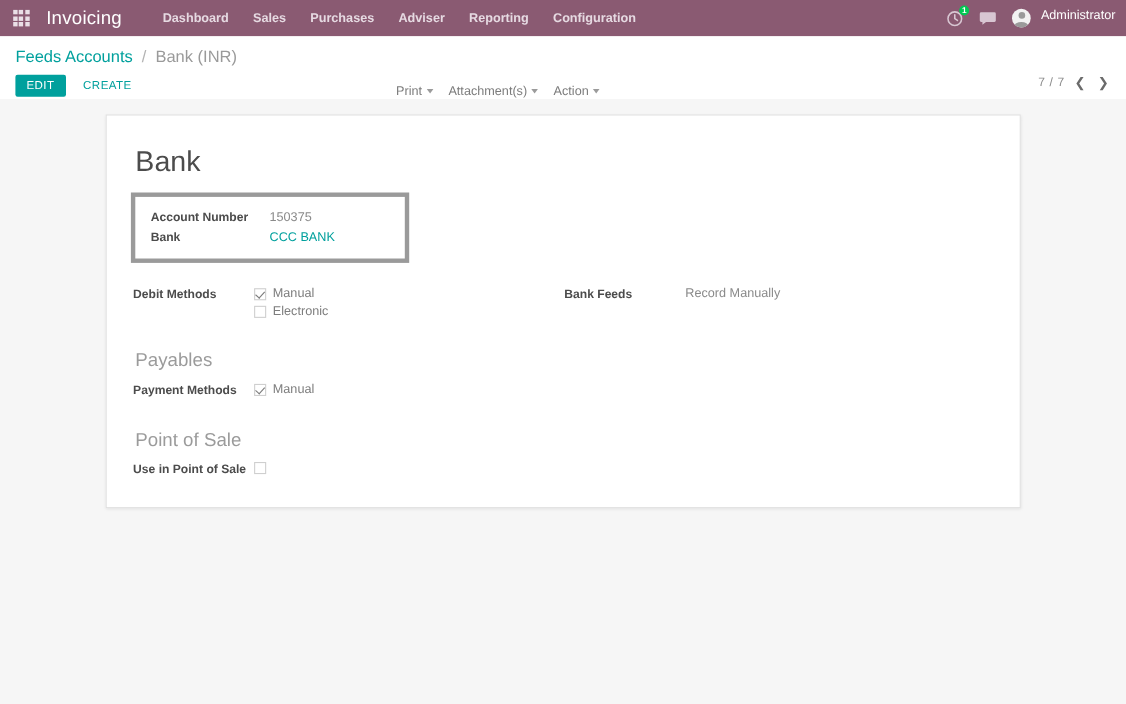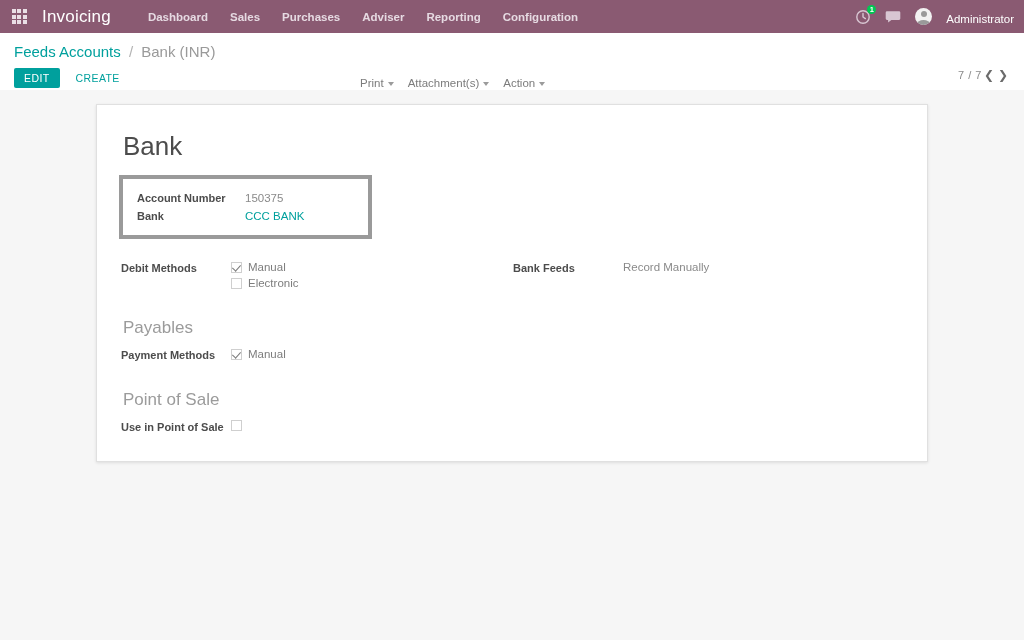--- a/index.html
+++ b/index.html
@@ -92,22 +92,22 @@
     height: 9px;
     border-radius: 5px;
     text-align: center;
     padding: 0 1px;
     box-sizing: border-box;
     font-weight: bold;
   }
   .msg-icon { cursor: pointer; display: block; }
   .user-block {
     display: flex;
-    align-items: flex-end;
-    gap: 14px;
+    align-items: flex-start;
+    gap: 9px;
     cursor: pointer;
   }
   .avatar {
     width: 17px;
     height: 17px;
     border-radius: 50%;
     background: #f2f2f2;
     position: relative;
     overflow: hidden;
     flex: none;
@@ -205,20 +205,21 @@
     border-top: 4px solid #9b9b9b;
     margin-left: 4px;
     vertical-align: middle;
   }
   .pager {
     position: absolute;
     right: 14px;
     top: 8px;
     display: flex;
     align-items: center;
+    gap: 7px;
     color: #8a8a8a;
     font-size: 11px;
   }
   .pager-value { white-space: nowrap; letter-spacing: .5px; }
   .pager-btn {
     cursor: pointer;
     color: #6b6b6b;
     font-size: 12px;
     line-height: 12px;
     padding: 0 2px;

